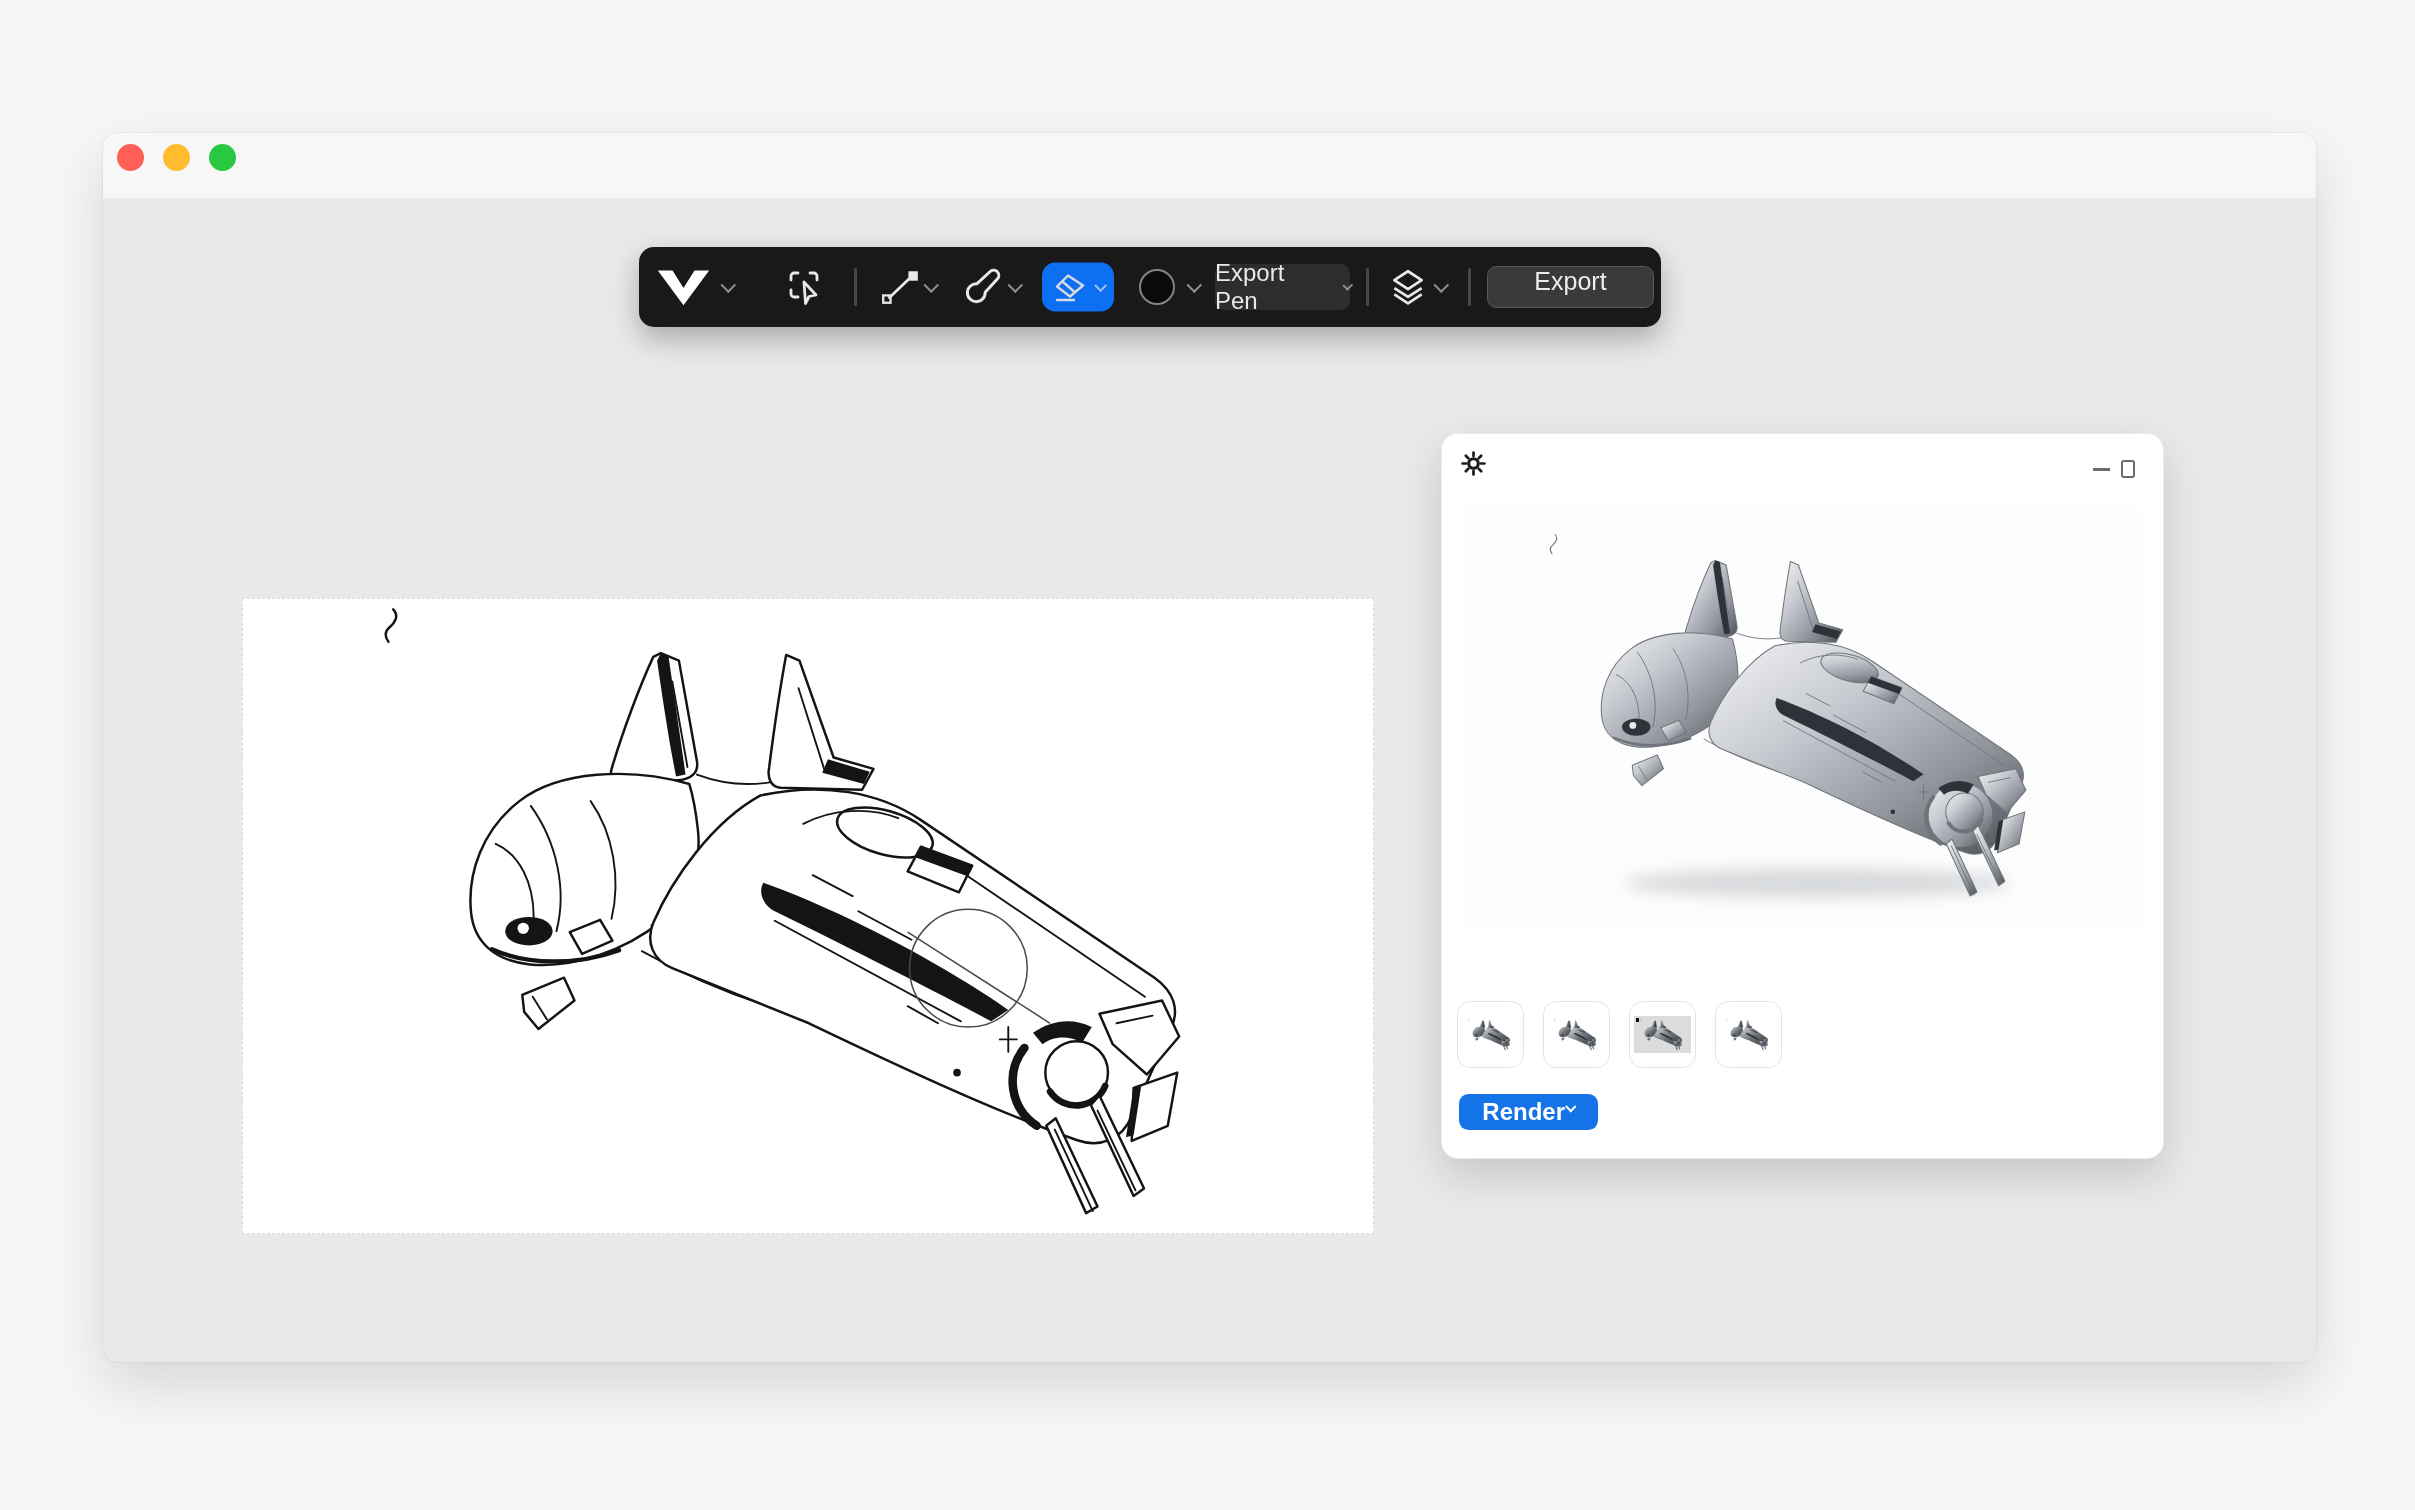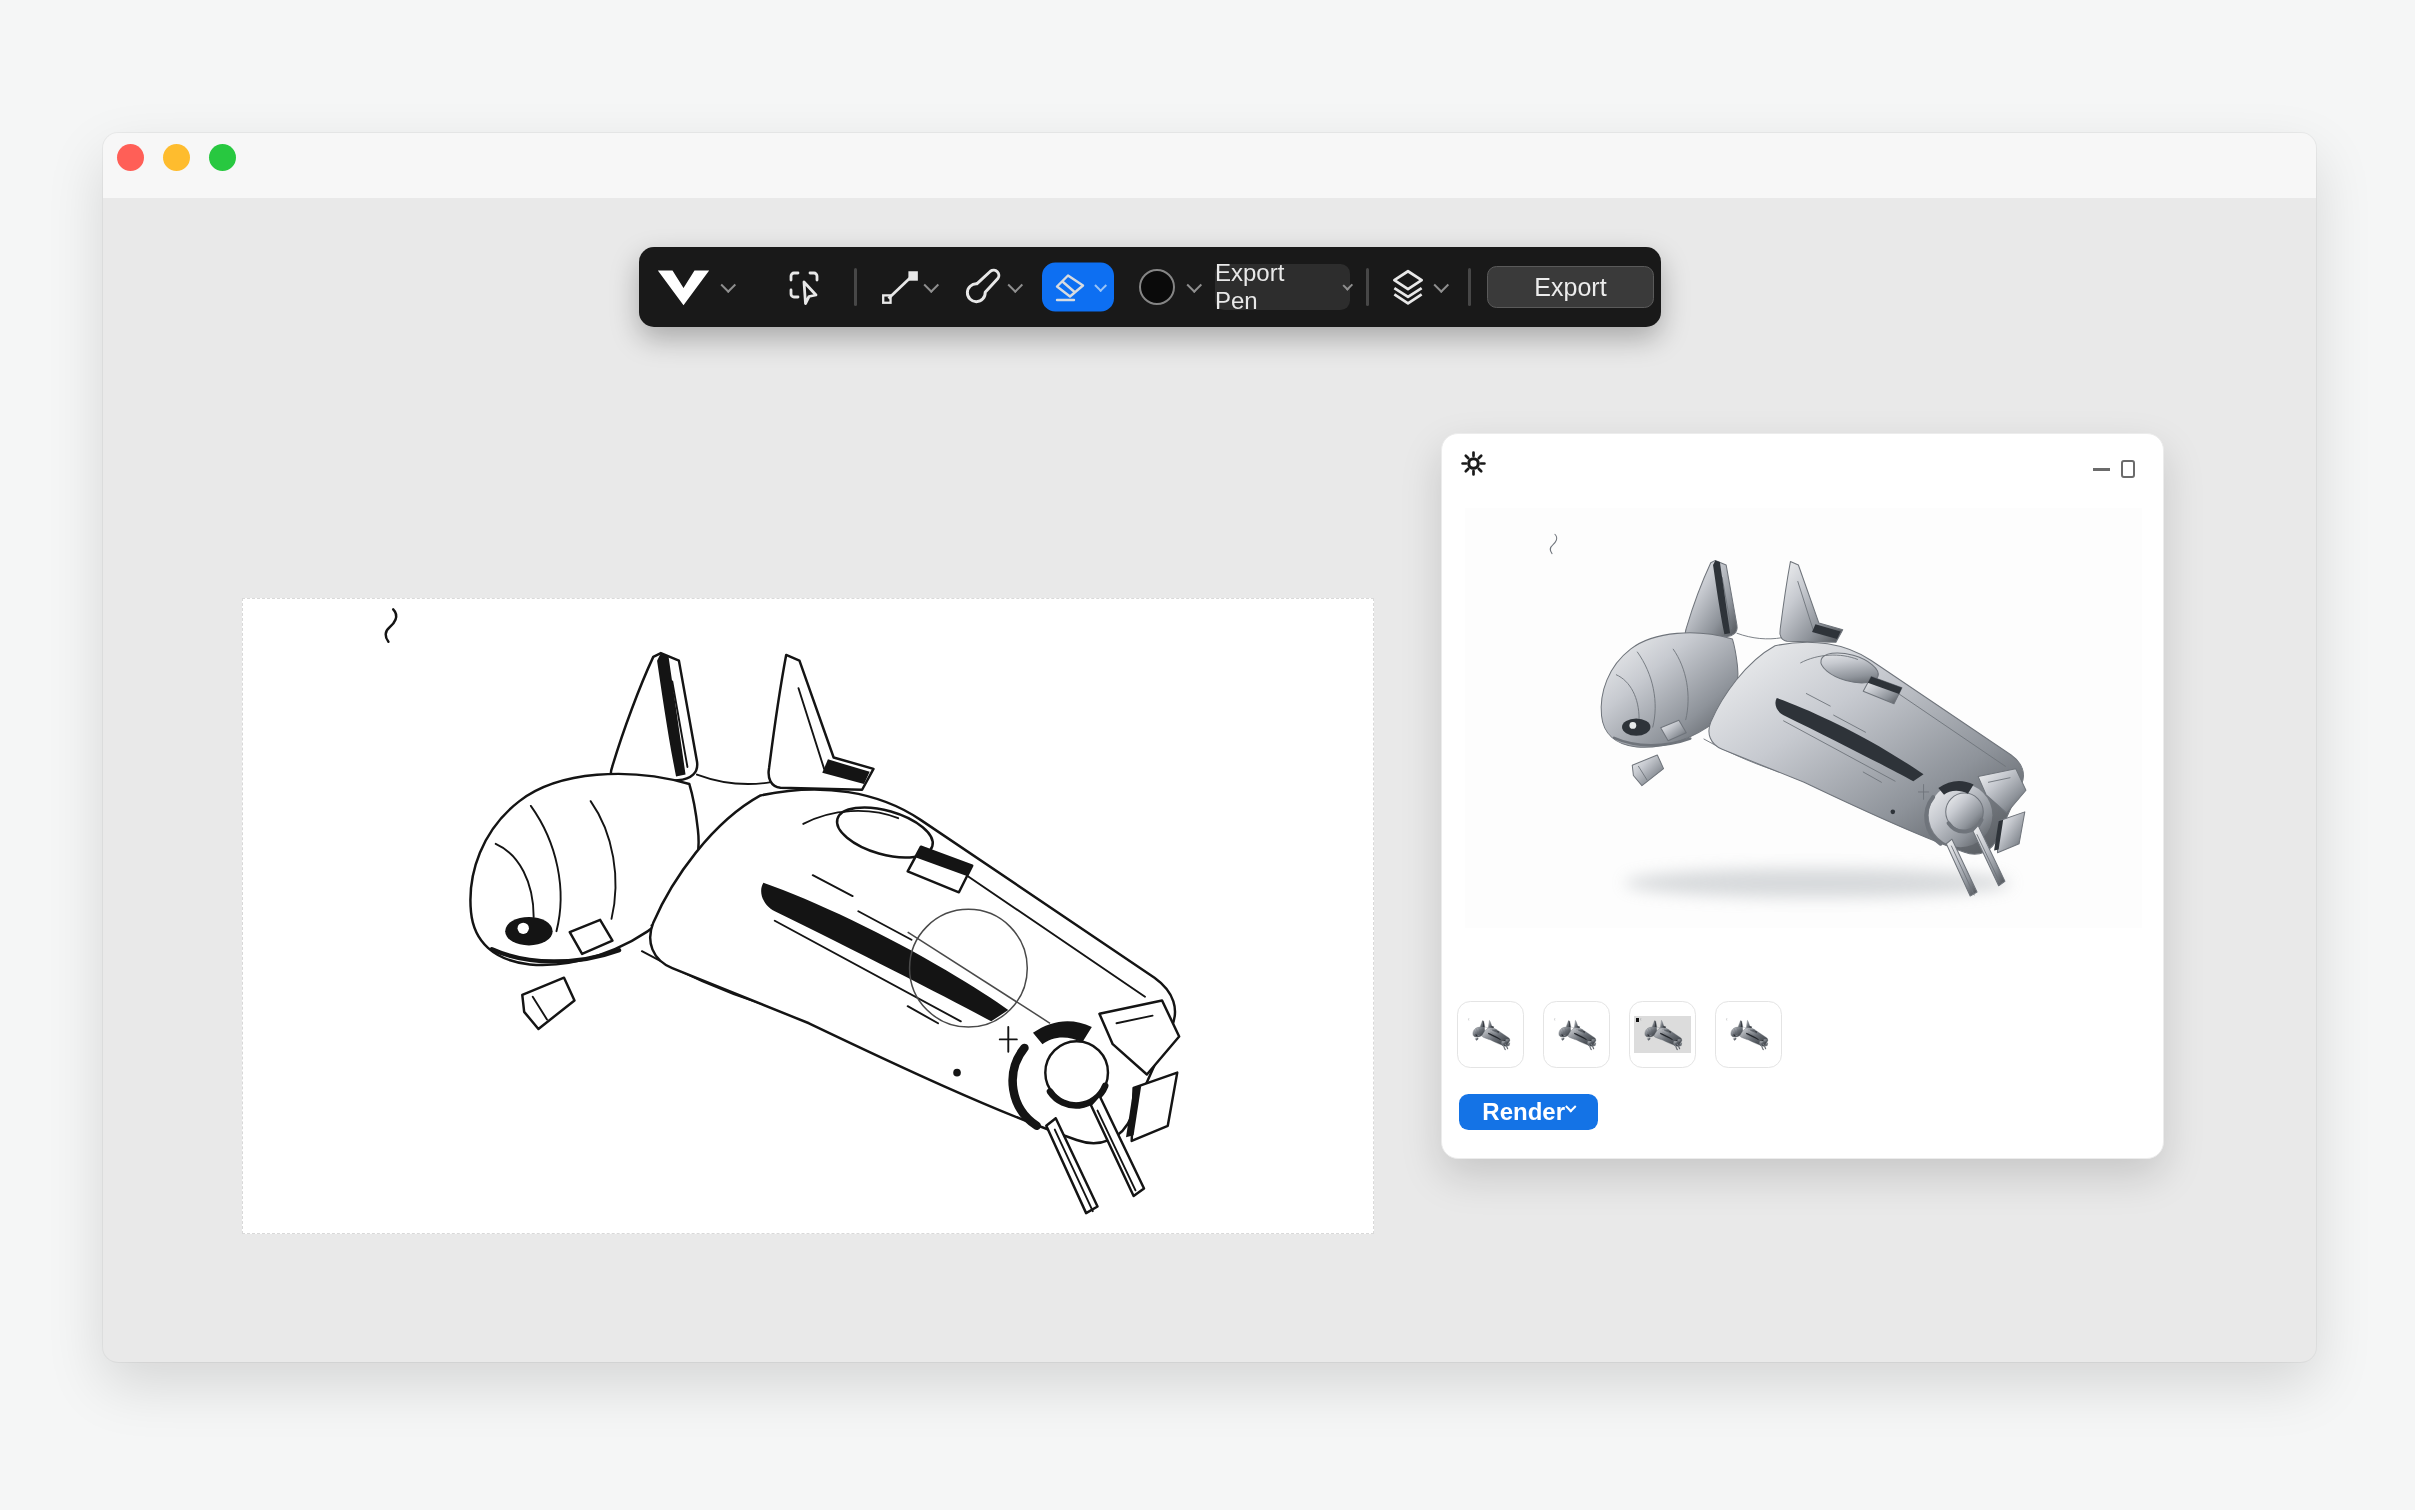--- a/index.html
+++ b/index.html
@@ -35,21 +35,21 @@
                 display:flex; align-items:center; justify-content:center; gap:7.6px; }
   .eraser-btn .chev { position:static; border-color:#9cc4f5; width:8.6px; height:8.6px; border-width:2.4px;
                       transform:rotate(45deg) translateY(-1.9px) !important; }
   .swatch { left:500px; width:36px; height:36px; border-radius:50%; background:#0a0a0a; border:2.9px solid #858585; }
   .pillbtn { background:#2d2d2d; border-radius:9.5px; color:#e9e9e9; font-size:25px;
              display:flex; align-items:center; justify-content:center; gap:13.3px; }
   .renderpen { left:576px; width:135px; height:46px; font-size:24px; }
   .renderpen .chev { position:static; width:7.6px; height:7.6px; border-width:2.4px;
                      transform:rotate(45deg) translateY(-1.9px) !important; }
   .exportbtn { left:848px; width:167px; height:42px; background:#3a3a3a; border:1.9px solid #5a5a5a;
-               border-radius:9.5px; color:#ececec; font-size:25px; display:flex; align-items:center; justify-content:center; }
+               border-radius:9.5px; color:#ececec; font-size:25px; display:flex; align-items:flex-start; justify-content:center; }
 
   
   .canvas {
     position:absolute; left:139px; top:465px; width:1132px; height:636px;
     background:#ffffff; outline:1.9px dashed #d9d9d9; outline-offset:-1px;
   }
   .canvas svg { position:absolute; inset:0; }
 
   
   .panel {

